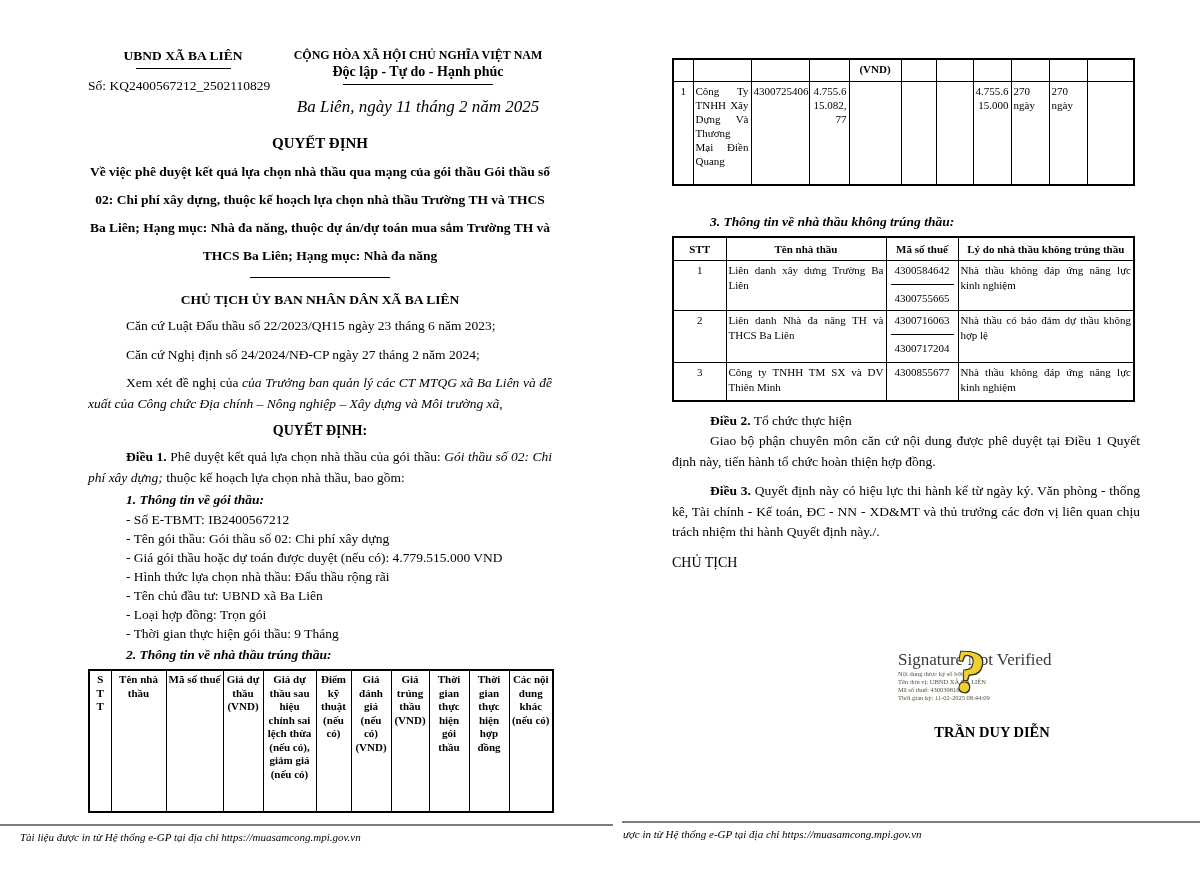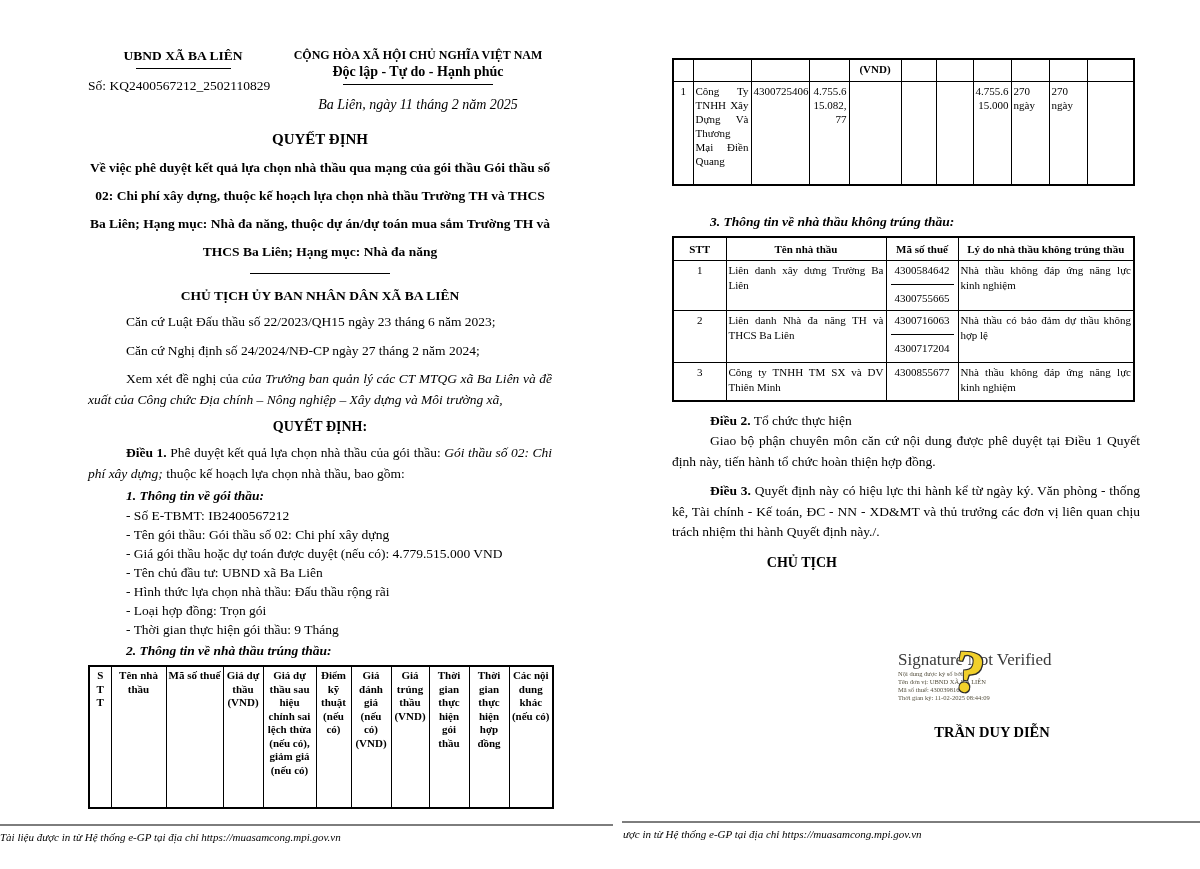--- a/index.html
+++ b/index.html
@@ -13,21 +13,21 @@
   .page-left { position:absolute; left:88px; top:48px; width:464px; }
   .hdr { display:flex; }
   .hdr-left { width:190px; text-align:center; }
   .org { font-weight:bold; font-size:13.5px; white-space:nowrap; }
   .org-rule { width:95px; margin:4px auto 0; }
   .doc-no { font-size:13.5px; text-align:left; margin-top:9px; white-space:nowrap; }
   .hdr-right { flex:1; text-align:center; margin-left:6px; }
   .nat1 { font-weight:bold; font-size:12px; white-space:nowrap; }
   .nat2 { font-weight:bold; font-size:14px; margin-top:1px; }
   .nat-rule { width:150px; margin:4px auto 0; }
-  .dateline { font-style:italic; font-size:14px; margin-top:12px;text-align:center; }
+  .dateline { font-style:italic; font-size:17px; margin-top:12px;text-align:center; }
 
   .doc-title { text-align:center; font-weight:bold; font-size:15px; margin-top:18px; }
   .subject { text-align:center; font-weight:bold; font-size:13.5px; line-height:28px; margin-top:6px; }
   .mid-rule { width:140px; margin:7px auto 0; }
   .authority { text-align:center; font-weight:bold; font-size:13.5px; margin-top:14px; }
   .para { font-size:13.5px; line-height:20.5px; text-align:justify; text-indent:38px; margin-top:8px; }
   .decree { text-align:center; font-weight:bold; font-size:14px; margin-top:9px; }
   .bi { font-weight:bold; font-style:italic; }
   .sec-heading { font-size:13.5px; margin-left:38px; margin-top:2px; line-height:20px; }
   .list-item { font-size:13.5px; margin-left:38px; line-height:19px; }
@@ -55,38 +55,38 @@
   .ltbl tr.l-hdr td { font-weight:bold; text-align:center; height:18px; vertical-align:middle; }
   .tax-divider { height:1px; background:#000; margin:6px 2px 6px 2px; }
   .r1 { height:50px; } .r2 { height:52px; } .r3 { height:38px; }
 
   .rsec-heading { font-size:13.5px; margin-left:38px; margin-top:26px; line-height:20px; }
   .rpara { font-size:13.5px; line-height:20.5px; text-align:justify; text-indent:38px; margin-top:9px; }
   .bottom { display:flex; margin-top:12px; }
   .recips { width:225px; }
   .recips-heading { font-weight:bold; font-style:italic; font-size:12.5px; }
   .recip-item { font-size:12.5px; line-height:17px; }
-  .role { width:165px; text-align:right; font-weight:bold; font-size:14px; }
+  .role { width:165px; text-align:left; font-weight:normal; font-size:14px; }
 
   .stamp { position:absolute; left:226px; top:600px; width:170px; }
   .stamp-title { font-size:17px; color:#3a3a3a; white-space:nowrap; }
   .stamp-line { font-size:6.5px; line-height:8px; color:#55503f; white-space:nowrap; }
   .qmark {
     position:absolute; left:56px; top:-12px; font-size:60px; font-weight:bold;
     color:#f1d02b; transform:rotate(10deg);
     text-shadow:1px 1px 0 #2c2c2c,-1px -1px 0 #2c2c2c,1px -1px 0 #2c2c2c,-1px 1px 0 #2c2c2c;
   }
   .signer { position:absolute; left:190px; top:674px; width:260px; text-align:center;
     font-weight:bold; font-size:14.5px; }
 
   
   .footer-line-left  { position:absolute; left:0; top:824px; width:613px; height:2px; background:#7d7d7d; }
   .footer-line-right { position:absolute; left:622px; top:821px; width:578px; height:2px; background:#7d7d7d; }
   .footer-text { position:absolute; font-size:11px; font-style:italic; white-space:nowrap; }
-  .ft-left  { left:0;  top:831px; }
+  .ft-left  { left:20px;  top:831px; }
   .ft-right { left:623px; top:828px; }
 </style>
 </head>
 <body>
 
 <div class="canvas">
 
   <div class="page-left">
     <div class="hdr">
       <div class="hdr-left">
@@ -113,22 +113,22 @@
     <div class="para"><span>Xem xét đề nghị của </span><i>của Trưởng ban quản lý các CT MTQG xã Ba Liên và đề xuất của Công chức Địa chính – Nông nghiệp – Xây dựng và Môi trường xã,</i></div>
 
     <div class="decree">QUYẾT ĐỊNH:</div>
 
     <div class="para"><b>Điều 1.</b><span> Phê duyệt kết quả lựa chọn nhà thầu của gói thầu: </span><i>Gói thầu số 02: Chi phí xây dựng;</i><span> thuộc kế hoạch lựa chọn nhà thầu, bao gồm:</span></div>
 
     <div class="sec-heading bi">1. Thông tin về gói thầu:</div>
     <div class="list-item">- Số E-TBMT: IB2400567212</div>
     <div class="list-item">- Tên gói thầu: Gói thầu số 02: Chi phí xây dựng</div>
     <div class="list-item">- Giá gói thầu hoặc dự toán được duyệt (nếu có): 4.779.515.000 VND</div>
+    <div class="list-item">- Hình thức lựa chọn nhà thầu: Đấu thầu rộng rãi</div>
     <div class="list-item">- Tên chủ đầu tư: UBND xã Ba Liên</div>
-    <div class="list-item">- Hình thức lựa chọn nhà thầu: Đấu thầu rộng rãi</div>
     <div class="list-item">- Loại hợp đồng: Trọn gói</div>
     <div class="list-item">- Thời gian thực hiện gói thầu: 9 Tháng</div>
     <div class="sec-heading bi">2. Thông tin về nhà thầu trúng thầu:</div>
 
     <table class="tbl wtbl">
       <colgroup>
         <col style="width:22px">
           <col style="width:55px">
           <col style="width:57px">
           <col style="width:40px">

